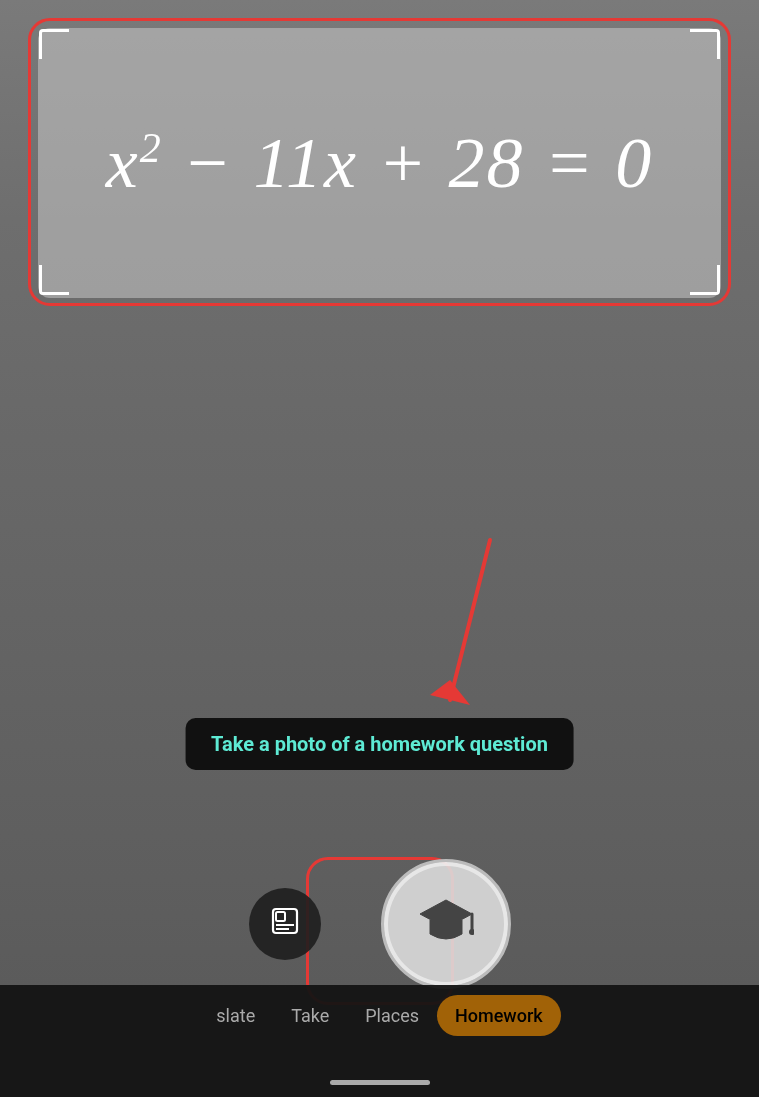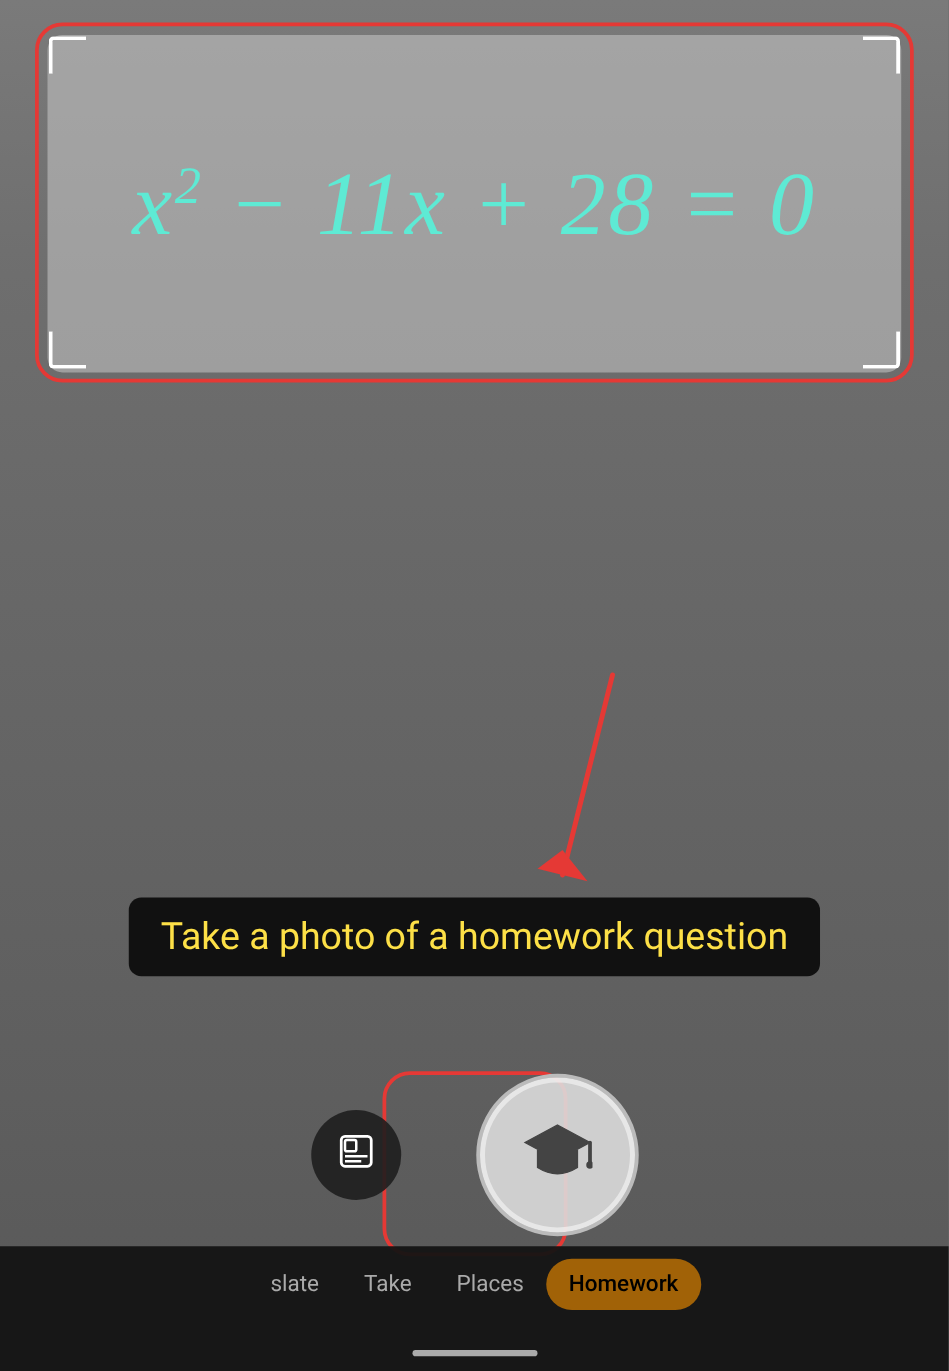--- a/index.html
+++ b/index.html
@@ -38,21 +38,21 @@
       background: rgba(200, 200, 200, 0.55);
       border-radius: 12px;
       display: flex;
       align-items: center;
       justify-content: center;
     }
 
     .equation-text {
       font-size: 72px;
       font-style: italic;
-      color: #5eead4;
+      color: #ffffff;
       font-family: Georgia, serif;
       white-space: nowrap;
       letter-spacing: 2px;
     }
 
     .equation-text sup {
       font-size: 42px;
       vertical-align: super;
     }
 
@@ -97,26 +97,26 @@
       border-radius: 0 0 4px 0;
     }
 
     
     .tooltip {
       position: absolute;
       top: 718px;
       left: 50%;
       transform: translateX(-50%);
       background: rgba(0,0,0,0.82);
-      color: #fde047;
-      font-size: 30px;
+      color: #5eead4;
+      font-size: 20px;
       padding: 14px 26px;
       border-radius: 10px;
       white-space: nowrap;
-      font-weight: 400;
+      font-weight: 700;
     }
 
     .arrow-svg {
       position: absolute;
       top: 530px;
       left: 420px;
     }
 
     
     .bottom-controls {
@@ -176,21 +176,21 @@
     .graduation-cap {
       font-size: 46px;
       color: #333;
     }
 
     
     .bottom-tabs {
       position: absolute;
       bottom: 0;
       left: 0; right: 0;
-      height: 100px;
+      height: 112px;
       background: rgba(20,20,20,0.95);
       display: flex;
       align-items: flex-start;
       justify-content: center;
       padding-top: 10px;
       gap: 0;
     }
 
     .tab-item {
       display: flex;

